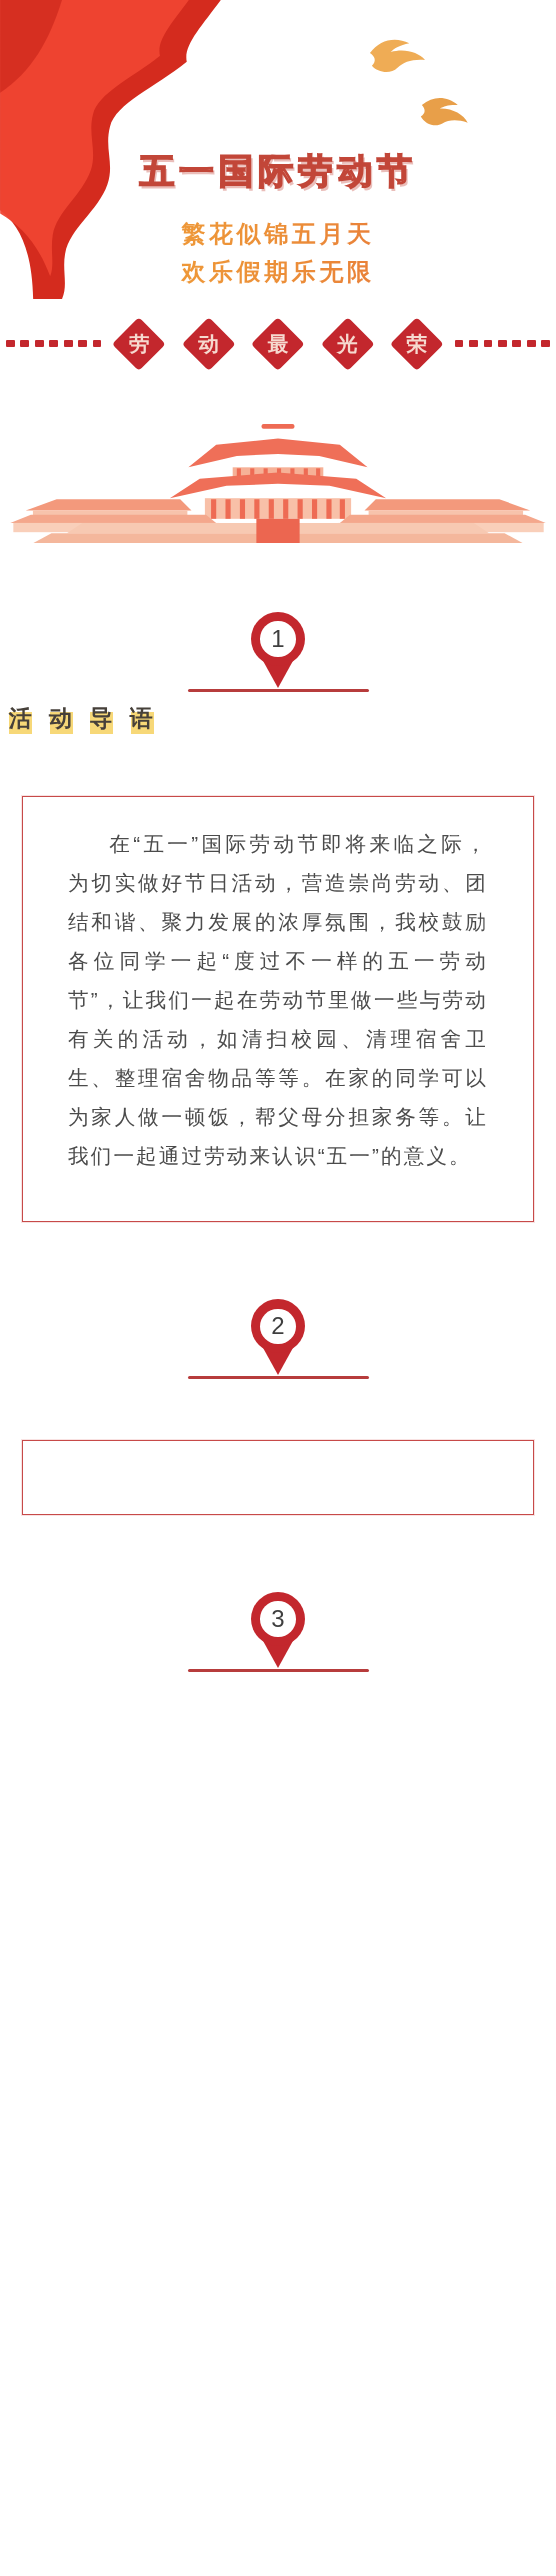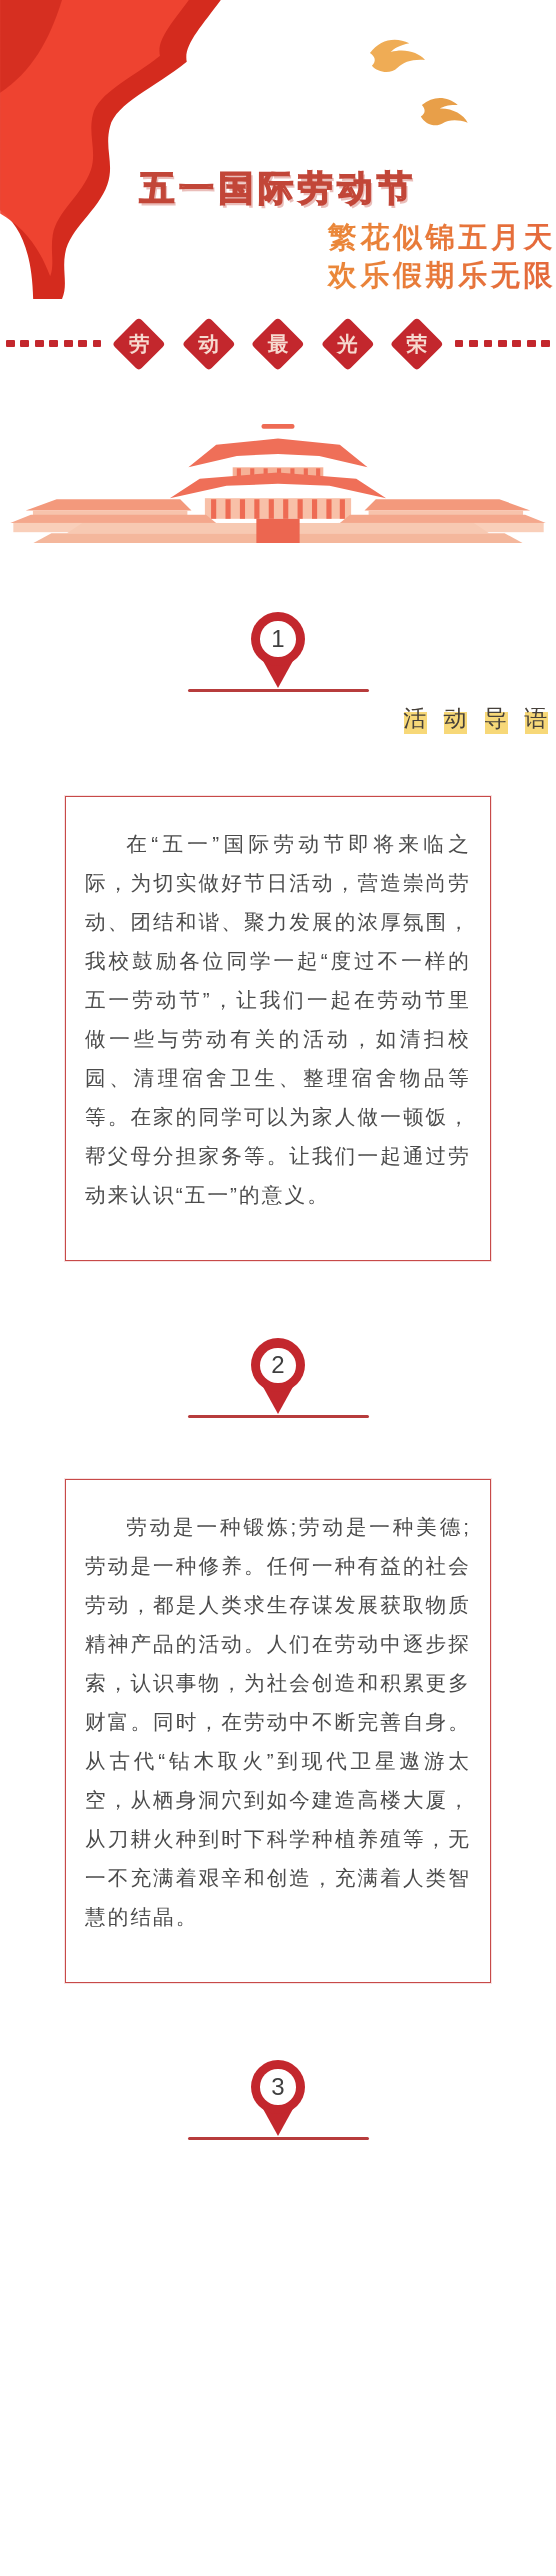--- a/index.html
+++ b/index.html
@@ -3,24 +3,24 @@
 <meta charset="utf-8">
 <style>
   html,body{margin:0;padding:0;background:#fff;}
   .page{position:relative;width:556px;height:3486px;margin:0 auto;background:#ffffff;overflow:hidden;
         font-family:"Liberation Sans","DejaVu Sans",sans-serif;}
   
   .hero{position:relative;height:546px;}
   .flag{position:absolute;top:0;left:0;width:222px;height:299px;}
   .bird1{position:absolute;top:32px;left:367px;width:61px;height:47px;}
   .bird2{position:absolute;top:92px;left:418px;width:54px;height:42px;transform:rotate(14deg);}
-  .main-title{position:absolute;top:165px;left:0;width:100%;margin:0;text-align:center;
+  .main-title{position:absolute;top:148px;left:0;width:100%;margin:0;text-align:center;
       font-size:35px;font-weight:900;letter-spacing:4.6px;color:var(--title_cream,#fdf3e7);
       -webkit-text-stroke:1.5px #c24638;text-shadow:2.1px 2.6px 0 rgba(194,70,56,.35);}
-  .sub{position:absolute;left:0;width:100%;text-align:right;font-weight:700;font-size:29px;letter-spacing:3.6px;
+  .sub{position:absolute;left:0;width:100%;text-align:center;font-weight:700;font-size:24px;letter-spacing:3.6px;
       background:linear-gradient(90deg,#f2a838,#ec8f38 50%,#e4683c);-webkit-background-clip:text;background-clip:text;
       color:transparent;}
   .sub1{top:218px;}
   .sub2{top:256px;}
   .badge-row{position:absolute;top:317px;left:0;width:100%;display:flex;align-items:center;justify-content:center;}
   .dash-group{display:flex;gap:5.7px;margin:0 3.1px;}
   .dash{width:8.8px;height:6.2px;background:var(--red,#c3272d);border-radius:1px;}
   .diamond-row{display:flex;}
   .diamond{position:relative;width:53px;height:53px;margin:0 8.2px;}
   .diamond::before{content:"";position:absolute;inset:7.7px;background:var(--red,#c3272d);transform:rotate(45deg);border-radius:4.1px;}
@@ -31,25 +31,25 @@
   .section{margin-top:66px;}
   .section + .section{margin-top:77px;}
   .pin{position:relative;width:54px;height:77px;margin:0 auto;}
   .pin-circle{position:relative;width:54px;height:54px;border-radius:50%;background:var(--red,#c3272d);
       display:flex;align-items:center;justify-content:center;z-index:1;}
   .pin-circle::before{content:"";position:absolute;inset:9.3px;background:#fff;border-radius:50%;}
   .pin-number{position:relative;font-size:24px;font-weight:500;color:#3f3f3f;z-index:2;}
   .pin-tail{position:absolute;top:47px;left:50%;transform:translateX(-50%);width:0;height:0;
       border-left:16px solid transparent;border-right:16px solid transparent;border-top:29px solid var(--red,#c3272d);}
   .rule{width:181px;height:2.6px;background:var(--deep_red,#b73c3c);border-radius:1.5px;margin:0 auto;}
-  .sec-title{margin:12.4px 0 0;text-align:right;font-size:23px;font-weight:400;color:#46403a;}
+  .sec-title{margin:12.4px 0 0;text-align:left;font-size:23px;font-weight:700;color:#46403a;}
   .hl-char{display:inline-block;margin:0 7.7px;padding:2.1px 1px 4.1px;line-height:1.1;
       background:linear-gradient(var(--yellow,#f7d878),var(--yellow,#f7d878)) no-repeat 90% 85%/92% 72%;}
-  .box{width:426px;box-sizing:border-box;margin:61px auto 0;border:1.5px solid var(--border_red,#c74a49);
-      box-shadow:0 0 0 1px rgba(231,160,160,.30);background:#fff;padding:27px 19px 46px;}
+  .box{width:512px;box-sizing:border-box;margin:61px auto 0;border:1.5px solid var(--border_red,#c74a49);
+      box-shadow:0 0 0 1px rgba(231,160,160,.30);background:#fff;padding:27px 45px 46px;}
   .body-para{margin:0;font-size:20.6px;line-height:39px;letter-spacing:2.1px;color:var(--text,#4b4b4b);
       text-align:justify;text-indent:2em;}
   .run-bold{font-weight:700;color:#3d3d3d;}
 </style>
 </head>
 <body>
 
 <div class="page">
 
   <header class="hero">
@@ -165,21 +165,20 @@
       </section>
       <section class="section">
         <div class="pin">
           <div class="pin-circle">
             <span class="pin-number">2</span>
           </div>
           <div class="pin-tail"></div>
         </div>
         <div class="rule"></div>
         <div class="box">
-          <p class="body-para"><span class="run">劳动是一种锻炼;劳动是一种美德;劳动是一种修养。任何一种有益的社会劳动，都是人类求生存谋发展获取物质精神产品的活动。人们在劳动中逐步探索，认识事物，为社会创造和积累更多财富。同时，在劳动中不断完善自身。从古代“钻木取火”到现代卫星遨游太空，从栖身洞穴到如今建造高楼大厦，从刀耕火种到时下科学种植养殖等，无一不充满着艰辛和创造，充满着人类智慧的结晶。</span></p>
         </div>
       </section>
       <section class="section">
         <div class="pin">
           <div class="pin-circle">
             <span class="pin-number">3</span>
           </div>
           <div class="pin-tail"></div>
         </div>
         <div class="rule"></div>

